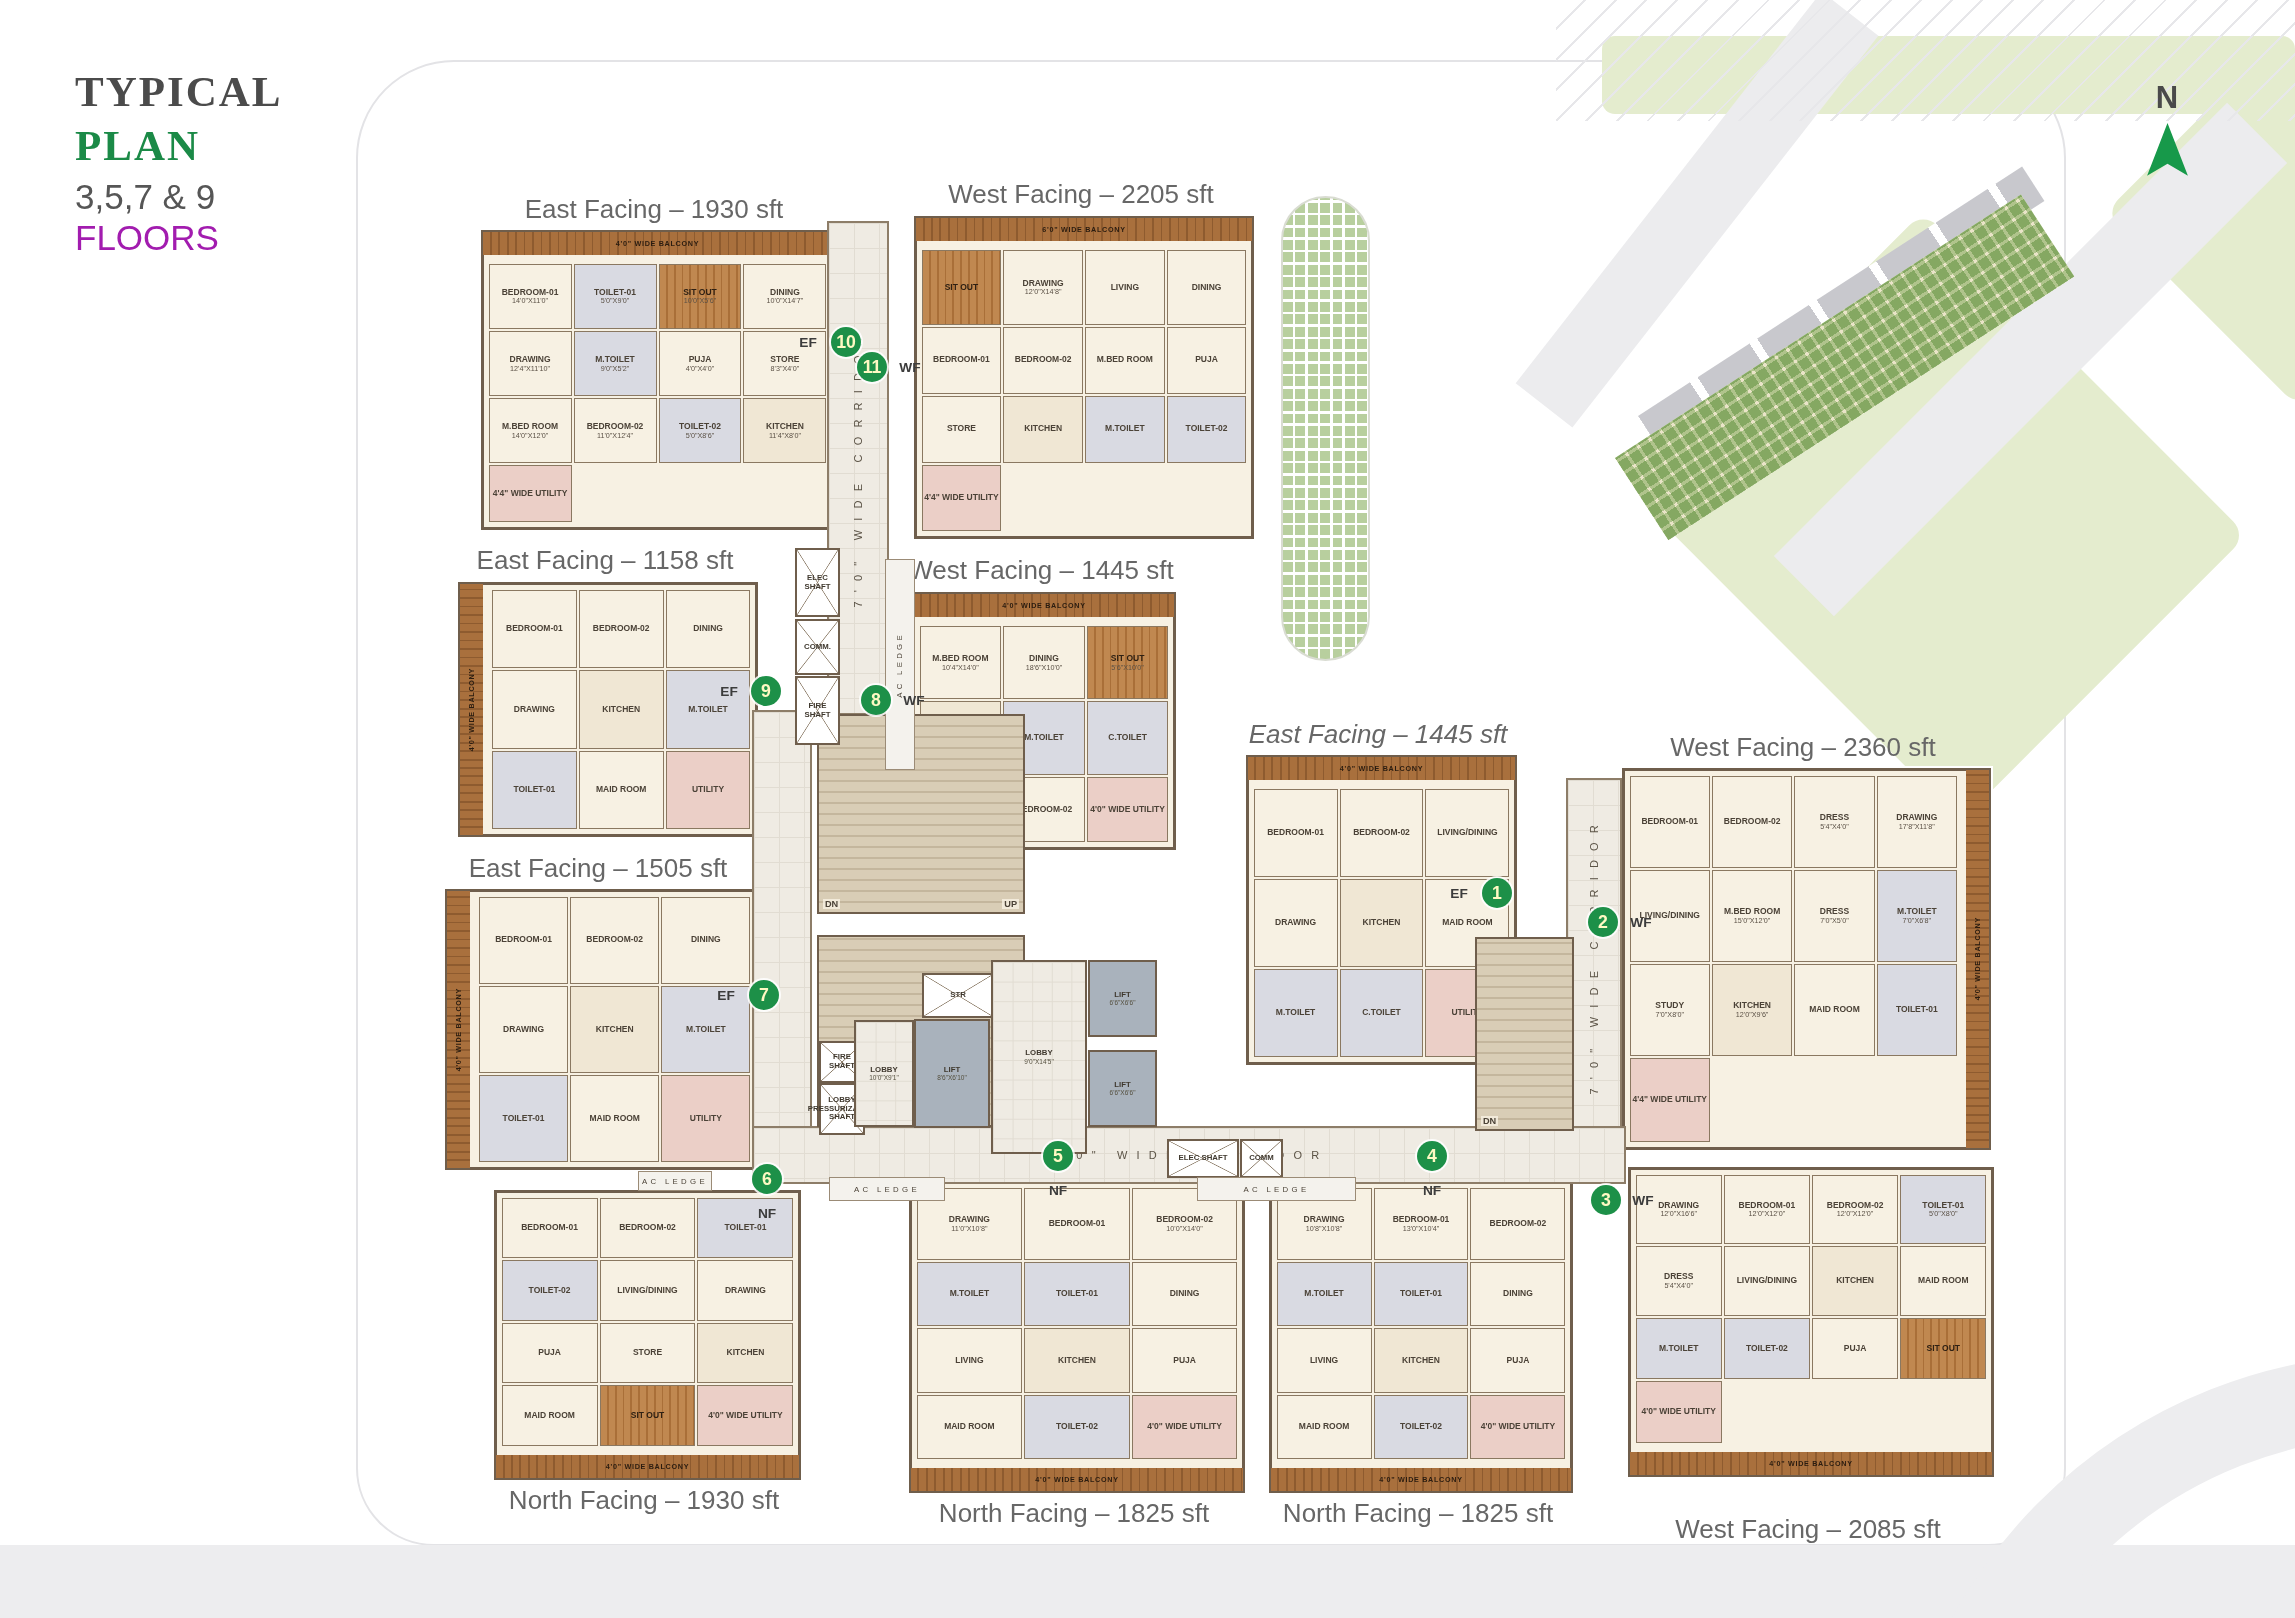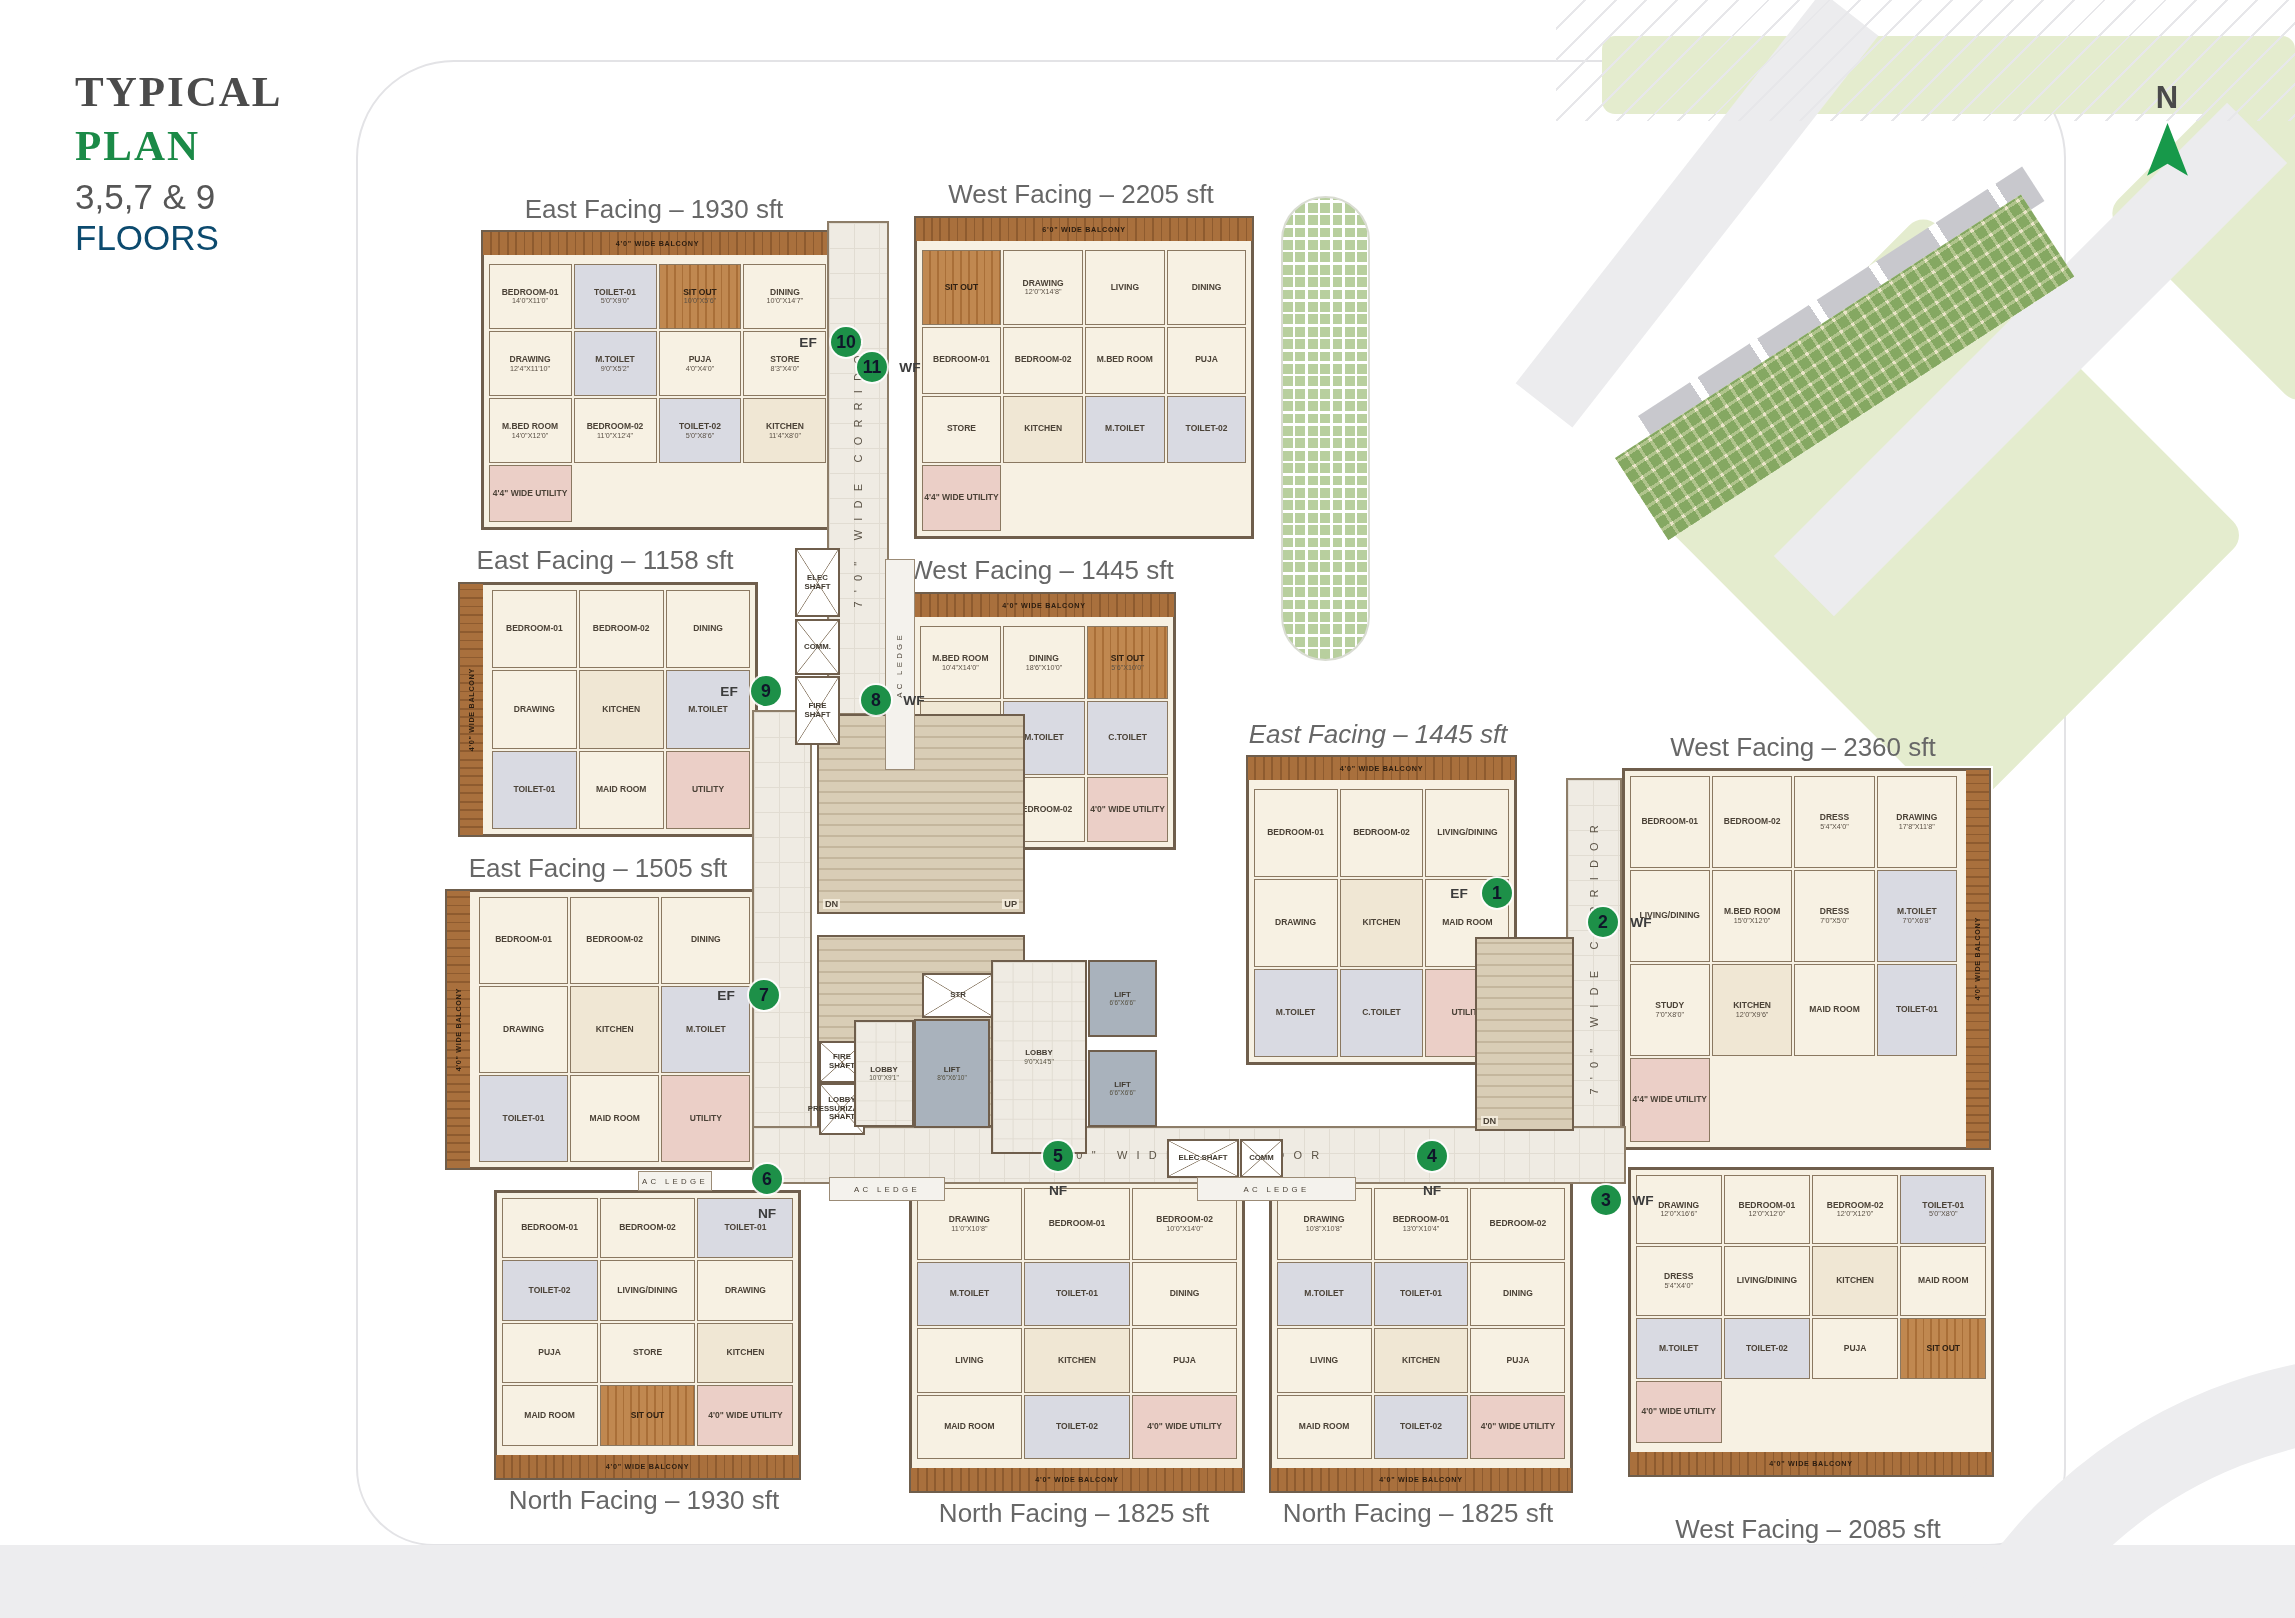--- a/index.html
+++ b/index.html
@@ -24,21 +24,21 @@
       background:
       repeating-linear-gradient(0deg,rgba(255,255,255,0) 0 9.8px,#ffffff 9.8px 12.4px),
       repeating-linear-gradient(90deg,#b8cf9e 0 9.8px,#ffffff 9.8px 12.4px);
       box-shadow:0 0 0 3.9px #ffffff;}
 
   
   .title{position:absolute;left:75px;top:69px;line-height:1.05;}
   .title .t1{font-family:"Liberation Serif",serif;font-weight:bold;font-size:43px;color:#4b4b4b;letter-spacing:2px;}
   .title .t2{font-family:"Liberation Serif",serif;font-weight:bold;font-size:43px;color:#1b8a47;letter-spacing:2px;margin-top:9.2px;}
   .title .t3{font-size:35px;color:#565656;margin-top:10.5px;}
-  .title .t4{font-size:35px;color:#0c4a6e;margin-top:3.9px;}
+  .title .t4{font-size:35px;color:#a21caf;margin-top:3.9px;}
   .north{position:absolute;left:2131px;top:80px;width:72px;text-align:center;}
   .north .nl{font-size:31px;font-weight:bold;color:#4a4a4a;}
   .north svg{margin-top:6.5px;}
 
   
   .unit{position:absolute;border:3.3px solid #6f5e4c;background:#f7f1e3;box-shadow:0 0 0 2px #fff;}
   .rooms{position:absolute;display:grid;gap:2px;padding:2px;inset:2.6px;}
   .room{border:1.3px solid #8a7861;display:flex;flex-direction:column;align-items:center;
         justify-content:center;text-align:center;background:#f7f1e3;overflow:hidden;padding:0.7px;}
   .room.toilet{background:#d9dae2;}
@@ -78,21 +78,21 @@
   .cell.shaft{background-color:#ffffff;border:2px solid #6f5e4c;
       background-image:linear-gradient(to top right,transparent calc(50% - 0.7px),#8a7a66 50%,transparent calc(50% + 0.7px)),
                        linear-gradient(to bottom right,transparent calc(50% - 0.7px),#8a7a66 50%,transparent calc(50% + 0.7px));margin-left:8px;}
   .ledge{position:absolute;background:#f4f2ed;border:1.3px solid #9b8b76;display:flex;align-items:center;justify-content:center;}
   .ledge span{font-size:7.8px;letter-spacing:3.3px;color:#4b4237;white-space:nowrap;}
   .ledge.v span{writing-mode:vertical-rl;transform:rotate(180deg);}
 
   .marker{position:absolute;width:30px;height:30px;border-radius:50%;background:#1d9048;
       display:flex;align-items:center;justify-content:center;transform:translate(-50%,-50%);
       box-shadow:0 0 0 2px rgba(255,255,255,.85);z-index:6;}
-  .marker span{color:#0f172a;font-size:17.7px;font-weight:bold;}
+  .marker span{color:#fef9c3;font-size:17.7px;font-weight:bold;}
   .mtag{position:absolute;font-size:13.7px;font-weight:bold;color:#3c3c3c;transform:translate(-50%,-50%);z-index:6;white-space:nowrap;}
 </style>
 </head>
 <body>
 
 <div id="canvas">
 
   <div class="site"></div>
   <div class="band-bottom"></div>
   <div class="swoosh"></div>

